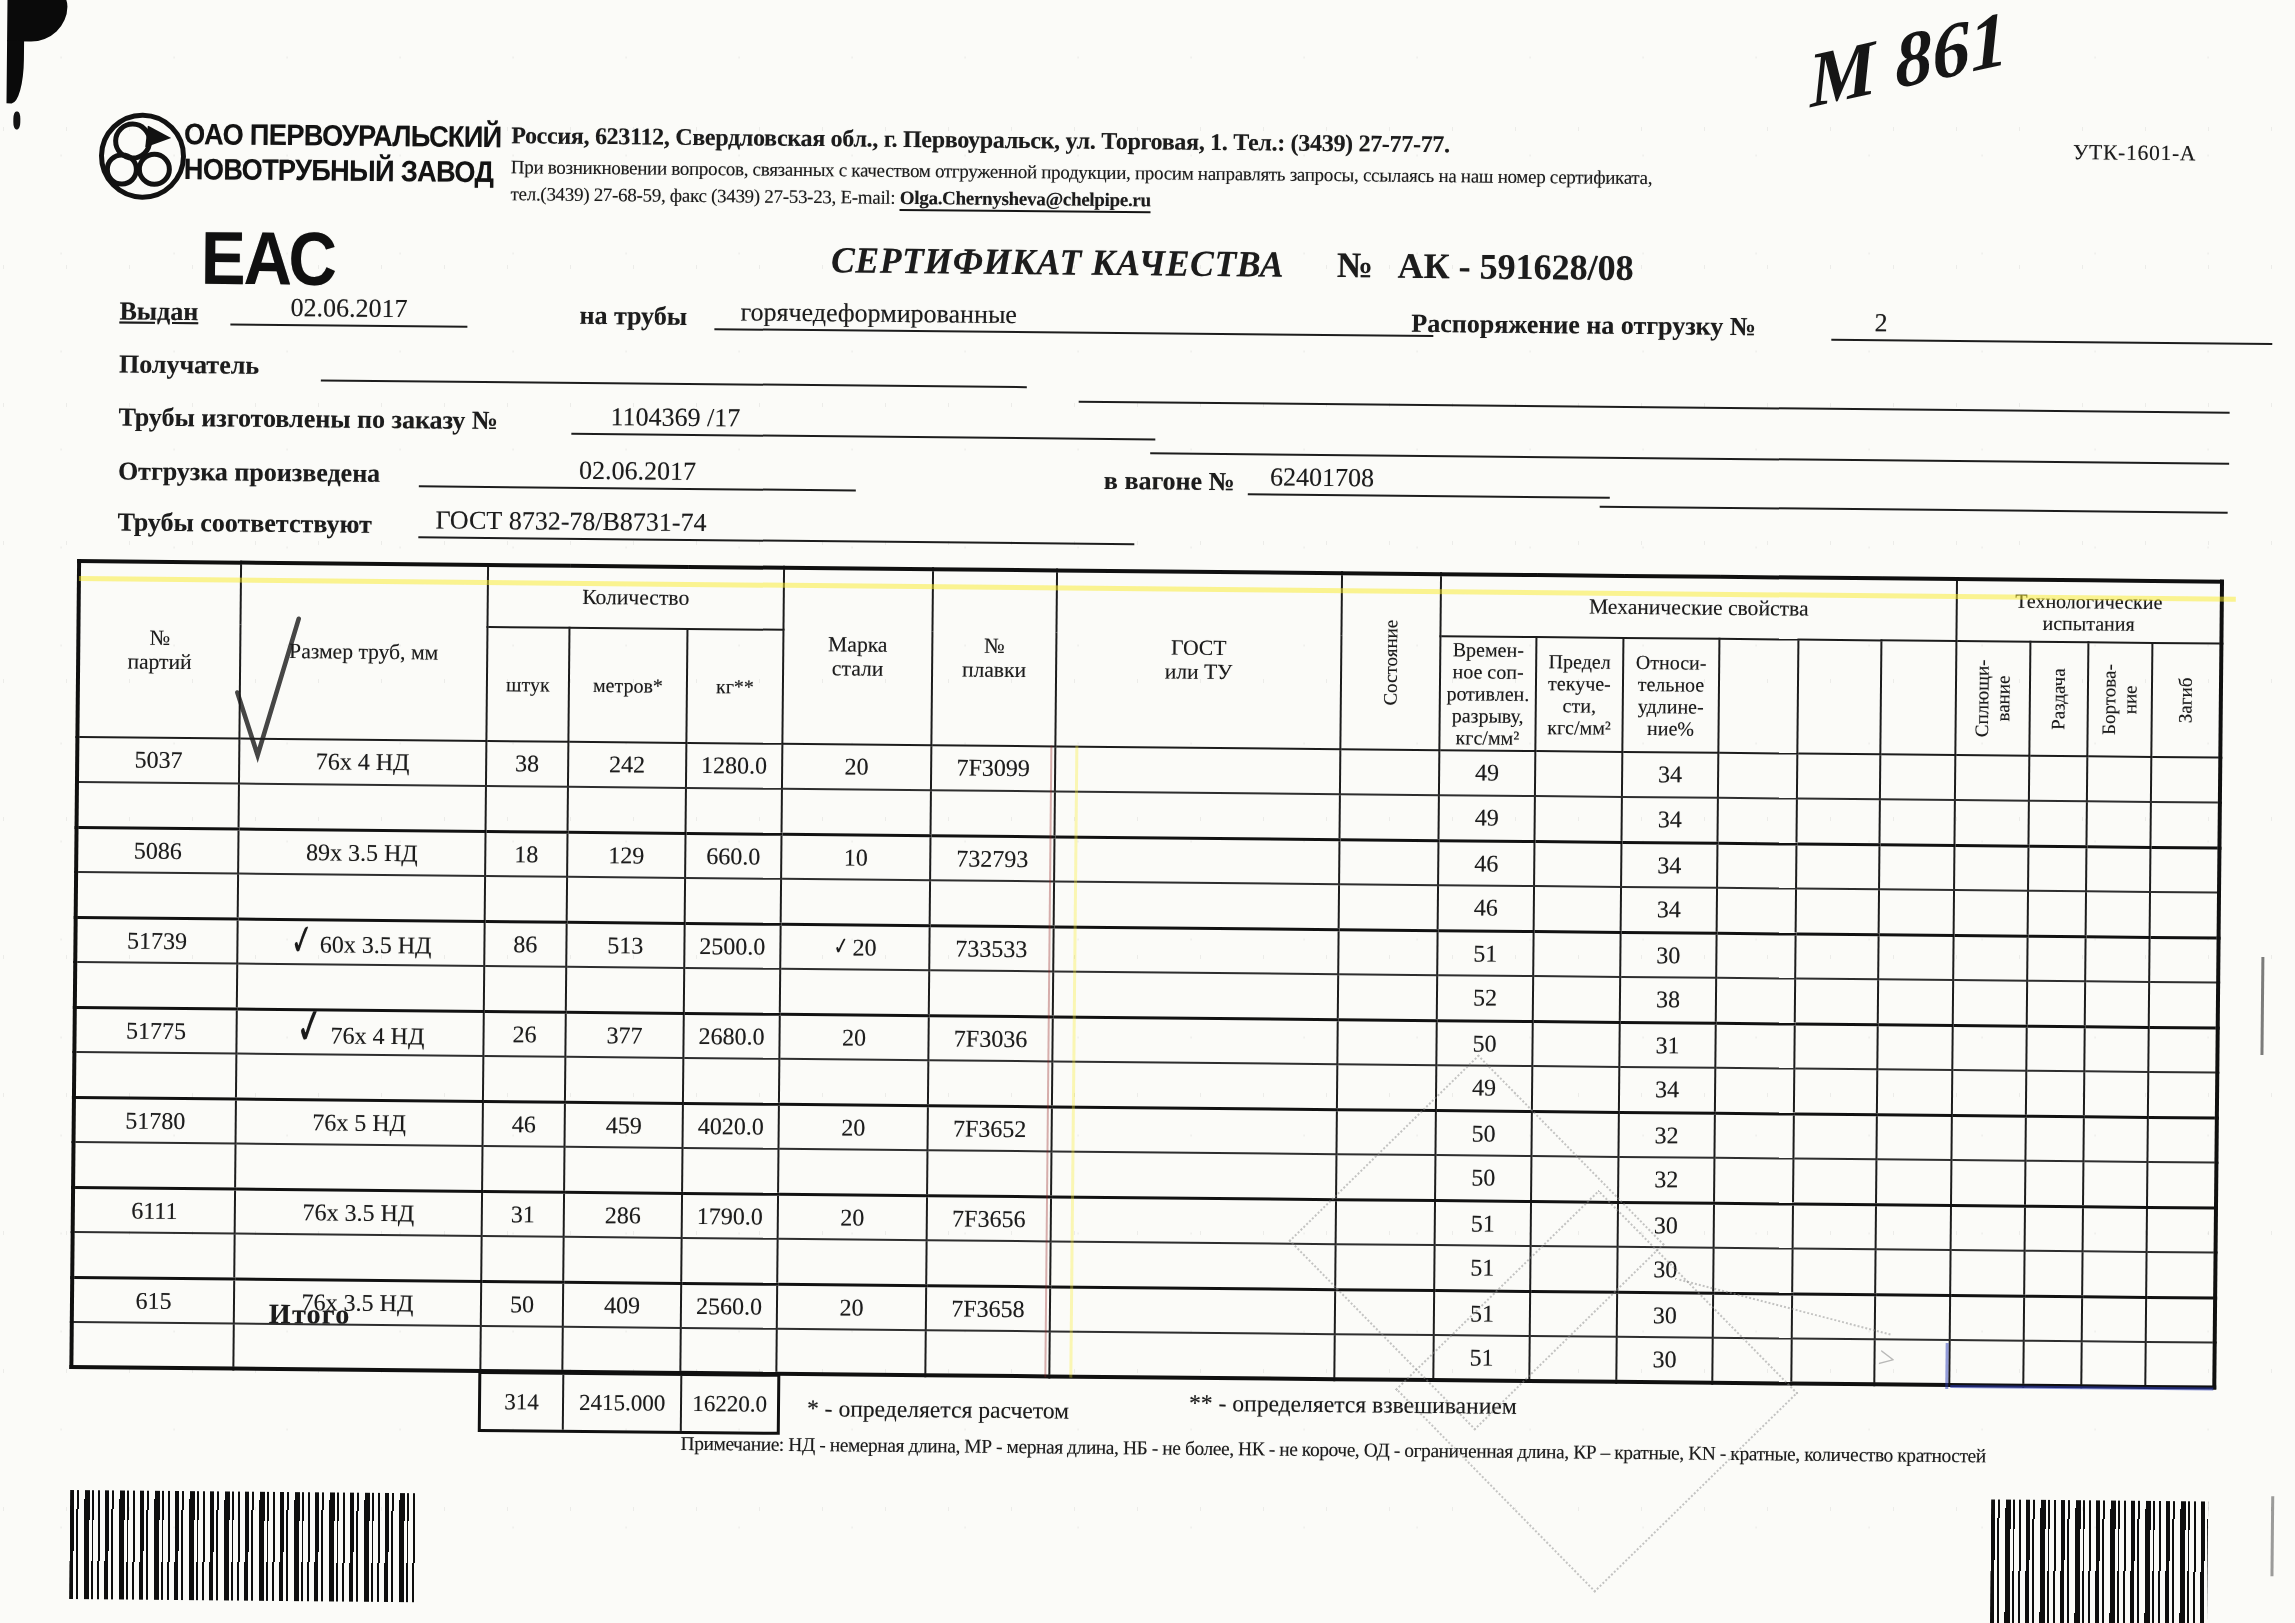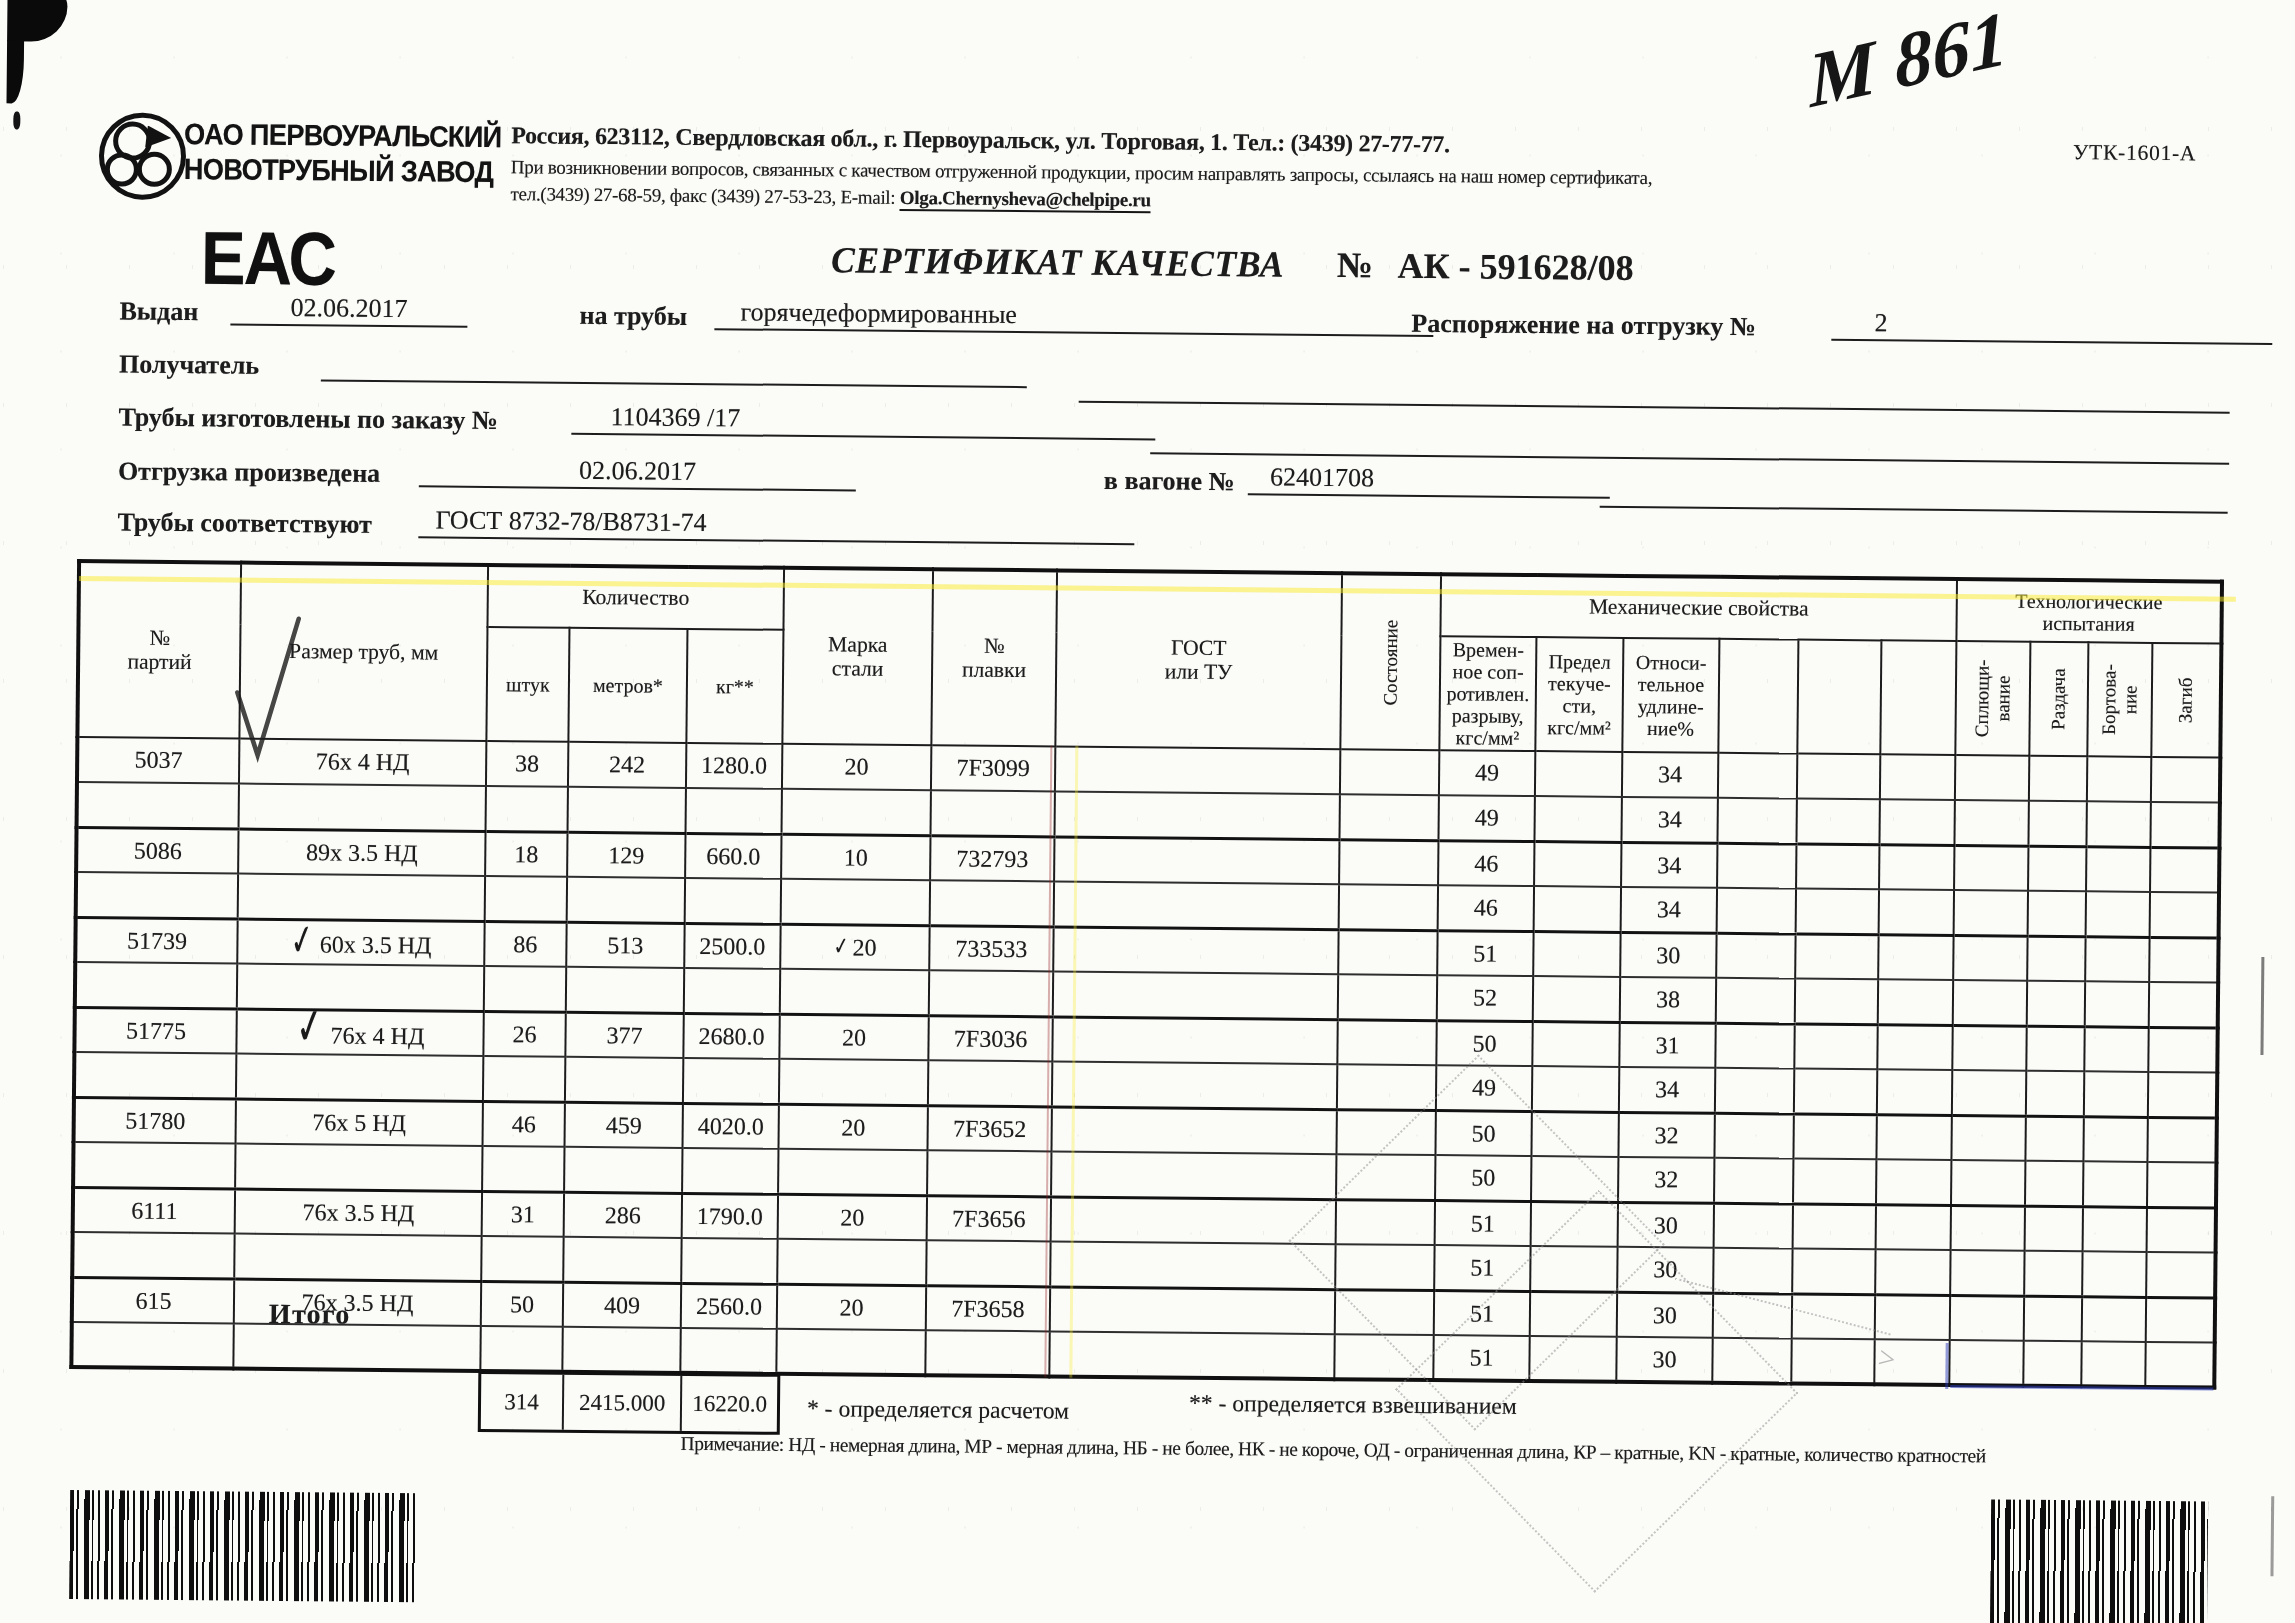--- a/index.html
+++ b/index.html
@@ -128,21 +128,21 @@
     <span class="sup">17</span>
   </div>
   <div class="abs formcode tt">УТК-1601-А</div>
 
   <div class="abs title tt">
     <span class="t1">СЕРТИФИКАТ КАЧЕСТВА</span>
     <span class="t2">№</span>
     <span class="t3">АК - 591628/08</span>
   </div>
 
-  <span class="abs lbl tt" style="left:115px;top:306px;">Выдан</span>
+  <span class="abs lbl tt" style="left:115px;top:306px;text-decoration:underline;">Выдан</span>
   <span class="abs val uval tt" style="left:226px;top:301px;width:237px;">02.06.2017</span>
   <span class="abs lbl tt" style="left:575px;top:306px;">на трубы</span>
   <span class="abs val uval tt" style="left:710px;top:301px;width:693px;text-align:left;padding-left:26px;">горячедеформированные</span>
   <span class="abs lbl tt" style="left:1407px;top:306px;">Распоряжение на отгрузку №</span>
   <span class="abs val uval tt" style="left:1827px;top:301px;width:398px;text-align:left;padding-left:43px;">2</span>
 
   <span class="abs lbl tt" style="left:115px;top:359px;">Получатель</span>
   <span class="abs uline" style="left:317px;top:359px;width:706px;"></span>
   <span class="abs uline" style="left:1075px;top:373px;width:1151px;"></span>
 

